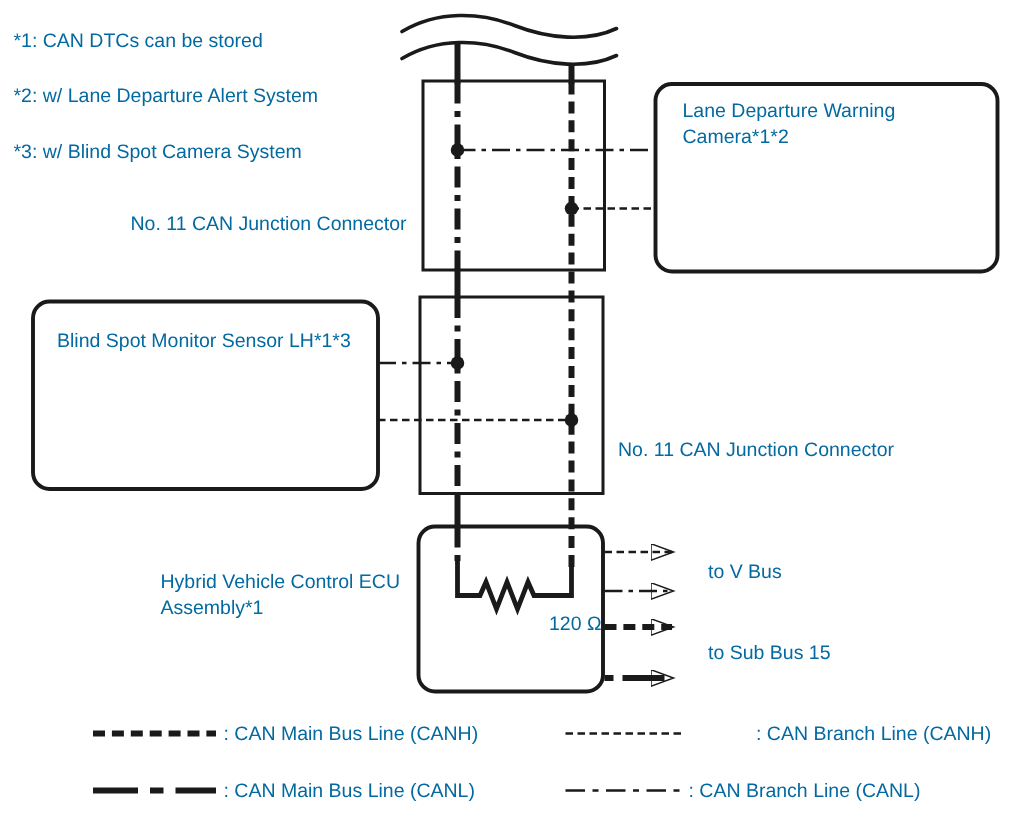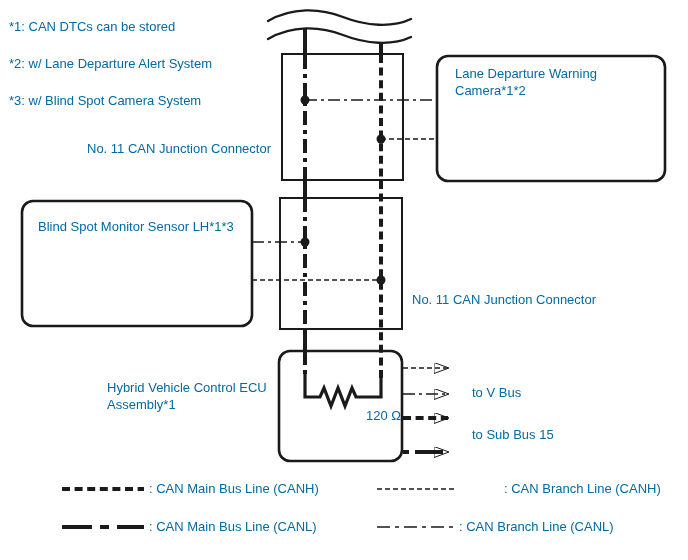--- a/index.html
+++ b/index.html
@@ -92,21 +92,21 @@
   <div class="lbl" style="left:9px;  top:19px;">*1: CAN DTCs can be stored</div>
   <div class="lbl" style="left:9px;  top:56px;">*2: w/ Lane Departure Alert System</div>
   <div class="lbl" style="left:9px;  top:93px;">*3: w/ Blind Spot Camera System</div>
 
   <div class="lbl" style="left:87px;  top:141px;">No. 11 CAN Junction Connector</div>
   <div class="lbl" style="left:455px; top:66px;  width:165px;">Lane Departure Warning Camera*1*2</div>
   <div class="lbl" style="left:38px;  top:219px; width:215px;">Blind Spot Monitor Sensor LH*1*3</div>
   <div class="lbl" style="left:412px; top:292px;">No. 11 CAN Junction Connector</div>
   <div class="lbl" style="left:107px; top:380px; width:178px;">Hybrid Vehicle Control ECU Assembly*1</div>
   <div class="lbl" style="left:322px; top:408px;margin-left:44px;">120 Ω</div>
-  <div class="lbl" style="left:472px; top:373px;margin-top:12px;">to V Bus</div>
+  <div class="lbl" style="left:472px; top:373px;">to V Bus</div>
   <div class="lbl" style="left:472px; top:427px;">to Sub Bus 15</div>
 
   <div class="lbl" style="left:149px; top:481px;">: CAN Main Bus Line (CANH)</div>
   <div class="lbl" style="left:149px; top:519px;">: CAN Main Bus Line (CANL)</div>
   <div class="lbl" style="left:459px; top:481px;margin-left:45px;">: CAN Branch Line (CANH)</div>
   <div class="lbl" style="left:459px; top:519px;">: CAN Branch Line (CANL)</div>
 
 </div>
 
 </body></html>

